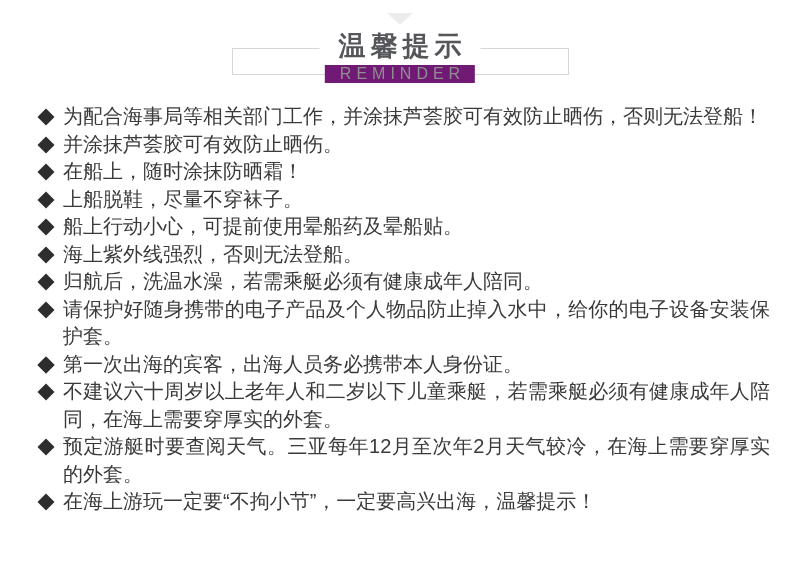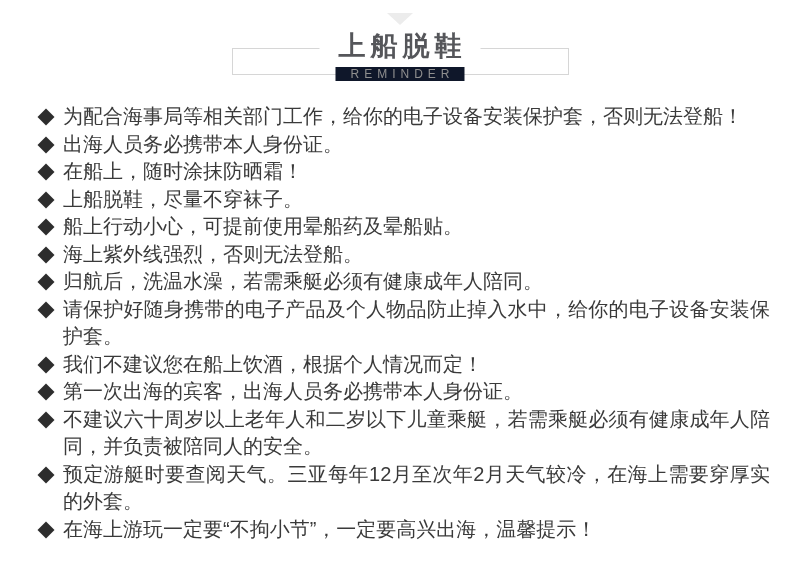--- a/index.html
+++ b/index.html
@@ -39,23 +39,23 @@
     font-size: 27px;
     font-weight: bold;
     letter-spacing: 5px;
     color: #55565a;
     white-space: nowrap;
   }
   .page-subtitle {
     position: absolute;
     bottom: 0; left: 50%;
     transform: translate(-50%, 50%);
-    background: #0f172a;
+    background: #701a75;
     padding: 0 10px 0 15px;
-    font-size: 12px;
+    font-size: 16px;
     letter-spacing: 5px;
     color: #8f8f8f;
     white-space: nowrap;
   }
 
   
   .tips {
     margin: 28px 30px 0 37px;
   }
   .tip {
@@ -75,33 +75,33 @@
   }
 </style>
 </head>
 <body>
 
 <div class="page">
 
   <div class="arrow-down"></div>
 
   <div class="header-box">
-    <div class="page-title">上船脱鞋</div>
+    <div class="page-title">温馨提示</div>
     <div class="page-subtitle">REMINDER</div>
   </div>
 
   <div class="tips" id="tips-list">
   <div class="tip">
     <span class="diamond"></span>
-    <span class="tip-text">为配合海事局等相关部门工作，给你的电子设备安装保护套，否则无法登船！</span>
+    <span class="tip-text">为配合海事局等相关部门工作，并涂抹芦荟胶可有效防止晒伤，否则无法登船！</span>
   </div>
 
   <div class="tip">
     <span class="diamond"></span>
-    <span class="tip-text">出海人员务必携带本人身份证。</span>
+    <span class="tip-text">并涂抹芦荟胶可有效防止晒伤。</span>
   </div>
 
   <div class="tip">
     <span class="diamond"></span>
     <span class="tip-text">在船上，随时涂抹防晒霜！</span>
   </div>
 
   <div class="tip">
     <span class="diamond"></span>
     <span class="tip-text">上船脱鞋，尽量不穿袜子。</span>
@@ -122,31 +122,30 @@
     <span class="tip-text">归航后，洗温水澡，若需乘艇必须有健康成年人陪同。</span>
   </div>
 
   <div class="tip">
     <span class="diamond"></span>
     <span class="tip-text">请保护好随身携带的电子产品及个人物品防止掉入水中，给你的电子设备安装保护套。</span>
   </div>
 
   <div class="tip">
     <span class="diamond"></span>
-    <span class="tip-text">我们不建议您在船上饮酒，根据个人情况而定！</span>
   </div>
 
   <div class="tip">
     <span class="diamond"></span>
     <span class="tip-text">第一次出海的宾客，出海人员务必携带本人身份证。</span>
   </div>
 
   <div class="tip">
     <span class="diamond"></span>
-    <span class="tip-text">不建议六十周岁以上老年人和二岁以下儿童乘艇，若需乘艇必须有健康成年人陪同，并负责被陪同人的安全。</span>
+    <span class="tip-text">不建议六十周岁以上老年人和二岁以下儿童乘艇，若需乘艇必须有健康成年人陪同，在海上需要穿厚实的外套。</span>
   </div>
 
   <div class="tip">
     <span class="diamond"></span>
     <span class="tip-text">预定游艇时要查阅天气。三亚每年12月至次年2月天气较冷，在海上需要穿厚实的外套。</span>
   </div>
 
   <div class="tip">
     <span class="diamond"></span>
     <span class="tip-text">在海上游玩一定要“不拘小节”，一定要高兴出海，温馨提示！</span>

